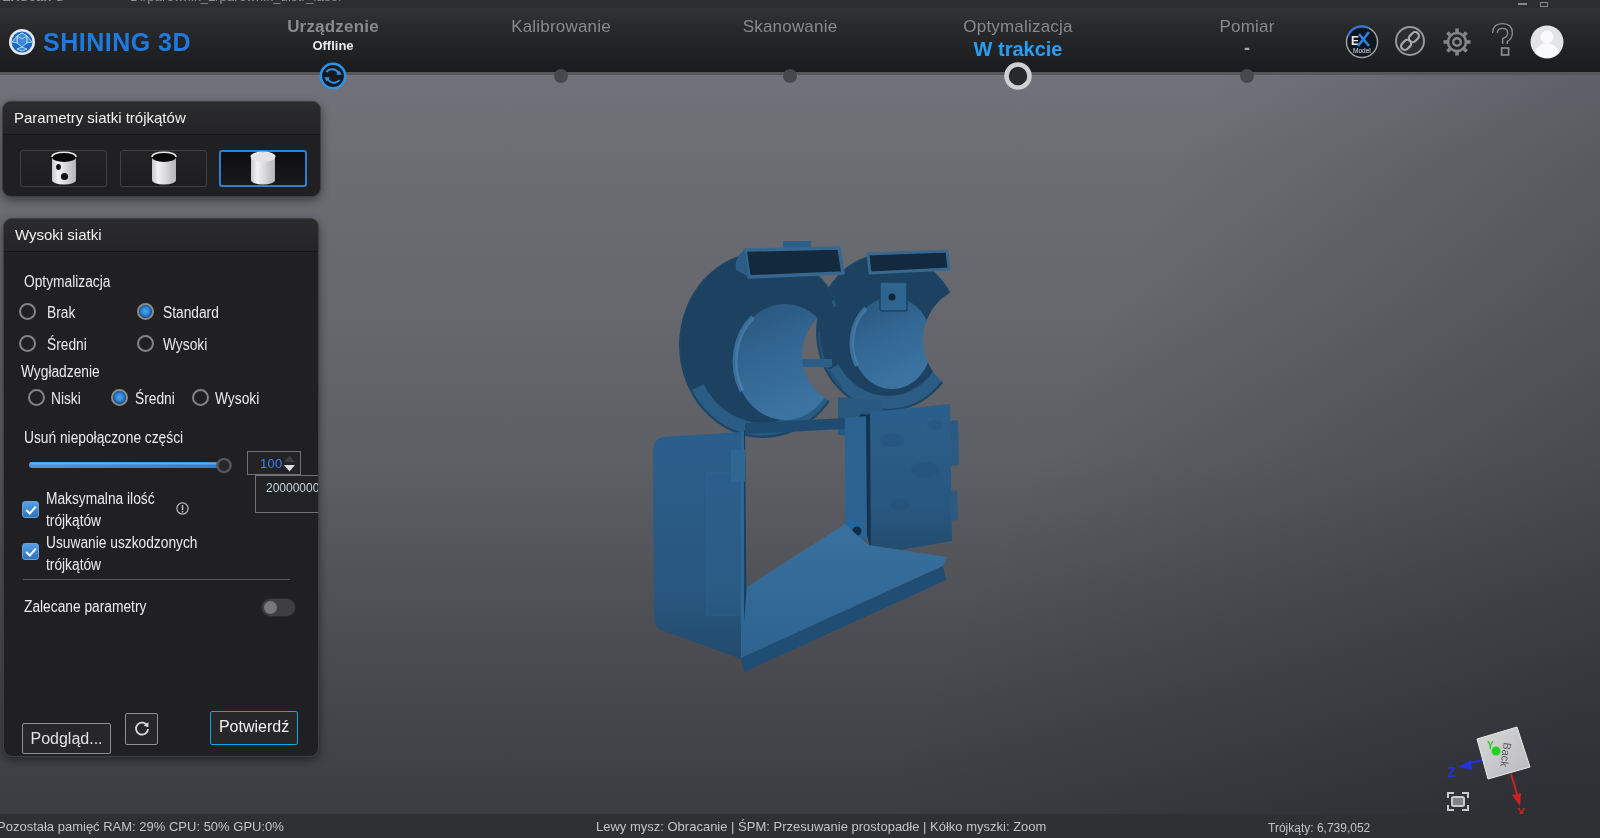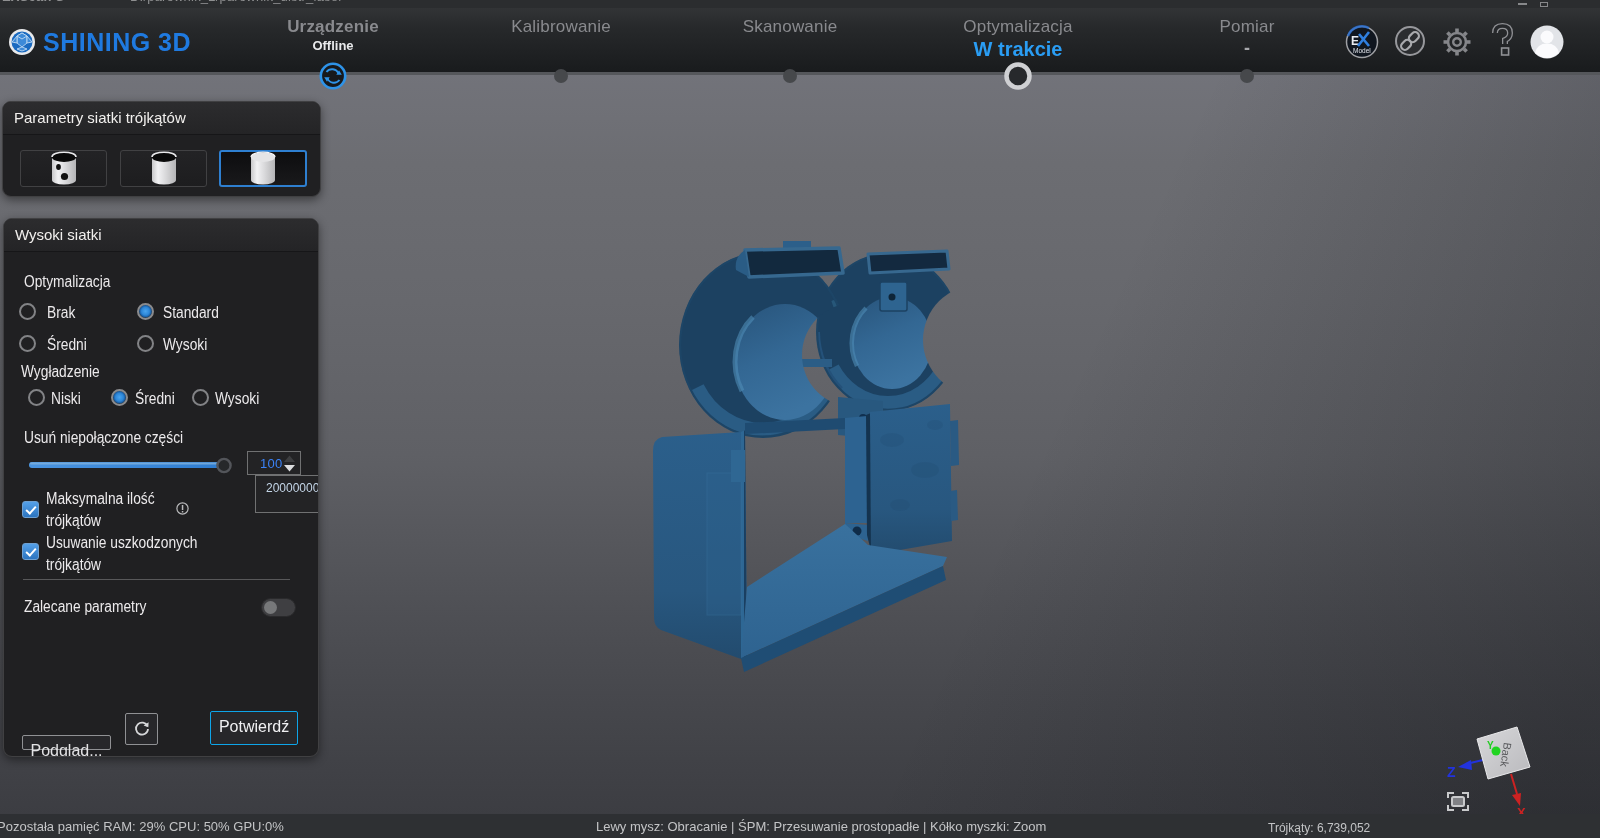--- a/index.html
+++ b/index.html
@@ -364,21 +364,21 @@
       </svg>
     </div>
     <div class="check" style="left:18px; top:324px;"></div>
     <div class="lbl16" style="left:42px; top:315px;">Usuwanie uszkodzonych</div>
     <div class="lbl16" style="left:42px; top:337px;">trójkątów</div>
 
     <div class="abs" style="left:19px; top:360px; width:267px; height:1px; background:#58585a;"></div>
 
     <div class="lbl16" style="left:20px; top:379px;">Zalecane parametry</div>
 
-    <div class="btn" style="left:18px; top:516px; width:89px; height:15px; line-height:29px;">Podgląd...</div>
+    <div class="btn" style="left:18px; top:504px; width:89px; height:31px; line-height:29px;">Podgląd...</div>
     <div class="btn" style="left:121px; top:494px; width:33px; height:32px;">
       <svg width="20" height="20" viewBox="0 0 20 20" style="margin-top:5px;">
         <path d="M15.5 7.2 A 6 6 0 1 0 16 10" fill="none" stroke="#d6d7d9" stroke-width="1.8"></path>
         <path d="M16.6 3.2 L16.3 8.2 L11.6 6.4 Z" fill="#d6d7d9"></path>
       </svg>
     </div>
     <div class="btn primary" style="left:206px; top:492px; width:88px; height:34px; line-height:30px; color:#f0f0f2;">Potwierdź</div>
   </div>
   <div id="toggle"></div>
 

